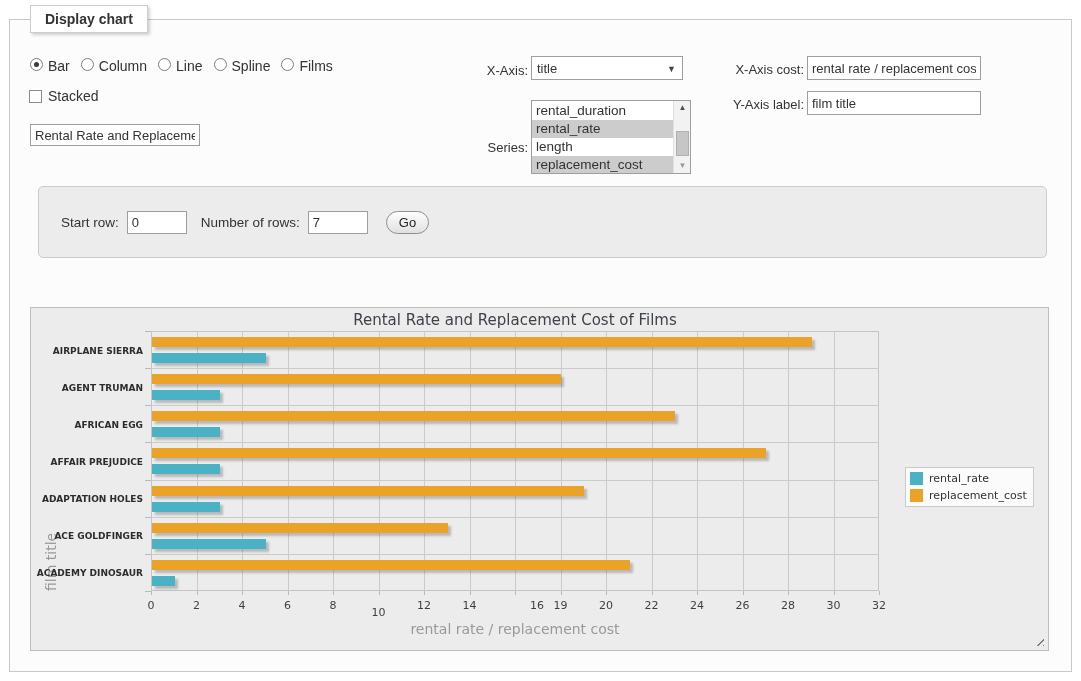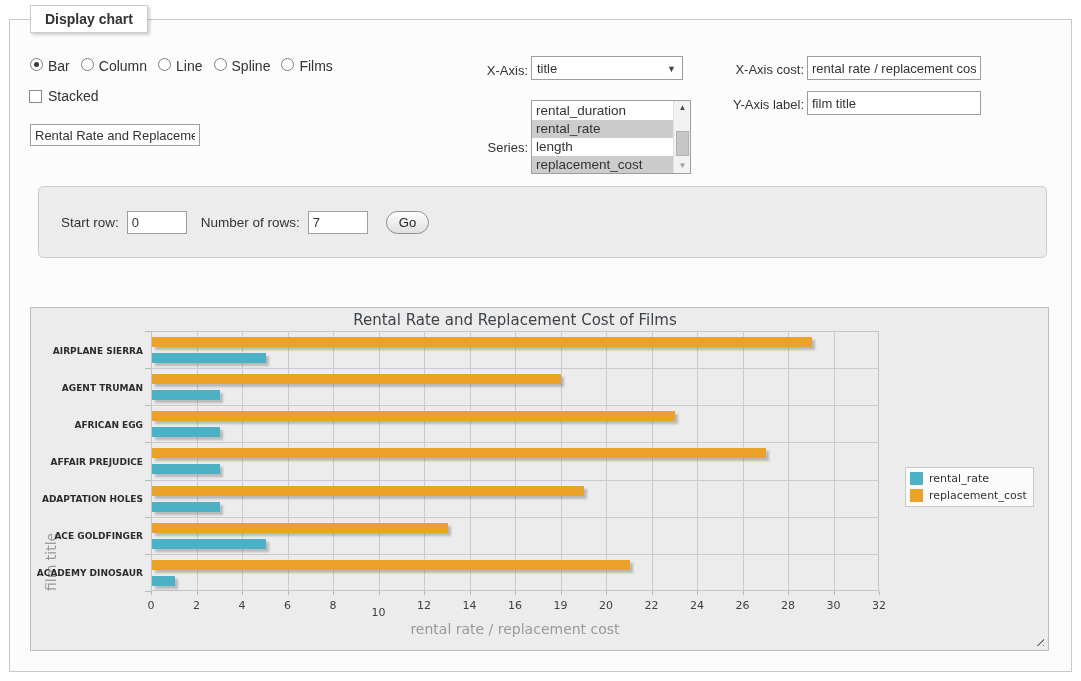--- a/index.html
+++ b/index.html
@@ -164,21 +164,21 @@
     <div class="xtickm" style="left: 347.5px; top: 283px; height: 4px;"></div>
     <div class="xtick-label" style="left: 332.5px; top: 298px;">10</div>
     <div class="vline" style="left: 393px; top: 23px; height: 260px;"></div>
     <div class="xtickm" style="left: 393px; top: 283px; height: 4px;"></div>
     <div class="xtick-label" style="left: 378px; top: 291px;">12</div>
     <div class="vline" style="left: 438.5px; top: 23px; height: 260px;"></div>
     <div class="xtickm" style="left: 438.5px; top: 283px; height: 4px;"></div>
     <div class="xtick-label" style="left: 423.5px; top: 291px;">14</div>
     <div class="vline" style="left: 484px; top: 23px; height: 260px;"></div>
     <div class="xtickm" style="left: 484px; top: 283px; height: 4px;"></div>
-    <div class="xtick-label" style="left: 469px; top: 291px; text-align: center;">16</div>
+    <div class="xtick-label" style="left: 491px; top: 291px; text-align: center;">16</div>
     <div class="vline" style="left: 529.5px; top: 23px; height: 260px;"></div>
     <div class="xtickm" style="left: 529.5px; top: 283px; height: 4px;"></div>
     <div class="xtick-label" style="left: 514.5px; top: 291px;">19</div>
     <div class="vline" style="left: 575px; top: 23px; height: 260px;"></div>
     <div class="xtickm" style="left: 575px; top: 283px; height: 4px;"></div>
     <div class="xtick-label" style="left: 560px; top: 291px;">20</div>
     <div class="vline" style="left: 620.5px; top: 23px; height: 260px;"></div>
     <div class="xtickm" style="left: 620.5px; top: 283px; height: 4px;"></div>
     <div class="xtick-label" style="left: 605.5px; top: 291px;">22</div>
     <div class="vline" style="left: 666px; top: 23px; height: 260px;"></div>

